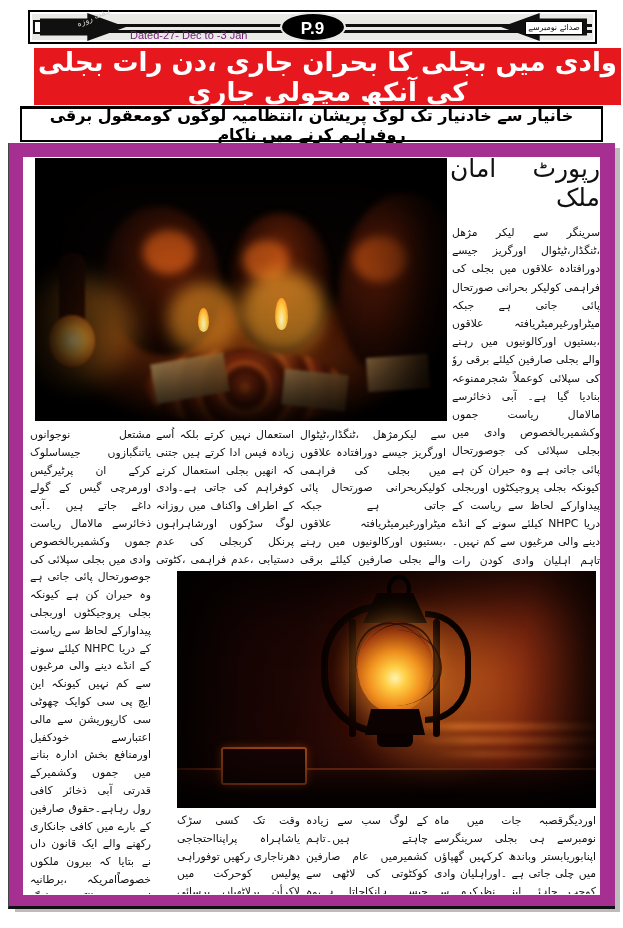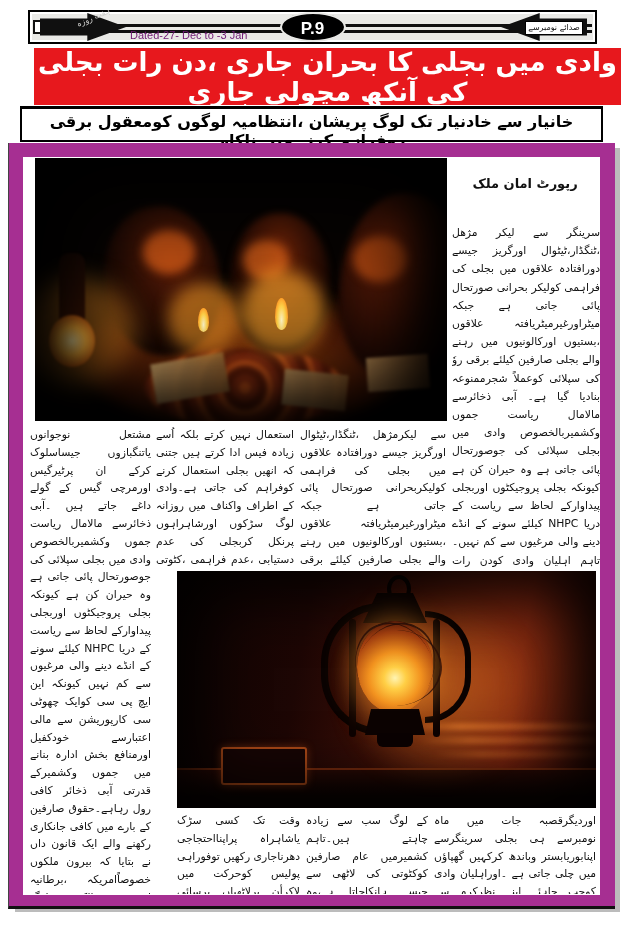--- a/index.html
+++ b/index.html
@@ -28,34 +28,34 @@
       border:1px solid #000;font-size:8px;line-height:12px;text-align:center;direction:rtl;
       color:#111;box-sizing:border-box;overflow:hidden;}
 
   
   #banner{position:absolute;left:18px;top:48px;width:587px;height:57px;background:#e7181d;margin-left:16px;}
   #headline{width:100%;height:100%;display:flex;align-items:center;justify-content:center;
       color:#fff;font-size:26px;font-weight:bold;direction:rtl;text-align:center;}
   #subbanner{position:absolute;left:20px;top:106px;width:583px;height:36px;background:#fff;
       border:2px solid #000;border-top-width:3px;box-sizing:border-box;}
   #subheadline{width:100%;height:100%;display:flex;align-items:center;justify-content:center;
-      color:#000;font-size:16px;font-weight:bold;direction:rtl;text-align:center;margin-top:6px;}
+      color:#000;font-size:16px;font-weight:bold;direction:rtl;text-align:center;}
 
   
   #frame{position:absolute;left:8px;top:143px;width:607px;height:766px;background:#a62f92;
       border-bottom:3px solid #111;border-left:1px solid #444;box-sizing:border-box;
       box-shadow:6px 4px 0 -1px #bcbcbc;}
   #content{position:absolute;left:14px;top:14px;right:15px;bottom:11px;background:#fff;}
 
   
   .urdu{direction:rtl;text-align:justify;color:#111;
         font-family:"DejaVu Sans","Liberation Sans",sans-serif;}
   .bodycol{position:absolute;font-size:10.8px;line-height:17.8px;overflow:hidden;}
   #byline{position:absolute;left:450px;top:160px;width:150px;height:46px;display:flex;
-      align-items:center;justify-content:center;font-size:13px;font-weight:bold;direction:rtl;}
+      align-items:center;justify-content:center;font-size:25px;font-weight:normal;direction:rtl;}
   #col-right{left:452px;top:224px;width:148px;height:348px;line-height:18.2px;}
   #col-mid-right{left:300px;top:426px;width:146px;height:142px;}
   #col-mid-left{left:156px;top:426px;width:138px;height:142px;}
   #col-left{left:30px;top:426px;width:121px;height:468px;}
   #col-bottom-right{left:434px;top:812px;width:162px;height:82px;}
   #col-bottom-mid{left:306px;top:812px;width:122px;height:82px;}
   #col-bottom-left{left:177px;top:812px;width:123px;height:82px;}
 
   
   #photo1{position:absolute;left:35px;top:158px;width:412px;height:263px;background:#060302;overflow:hidden;}

